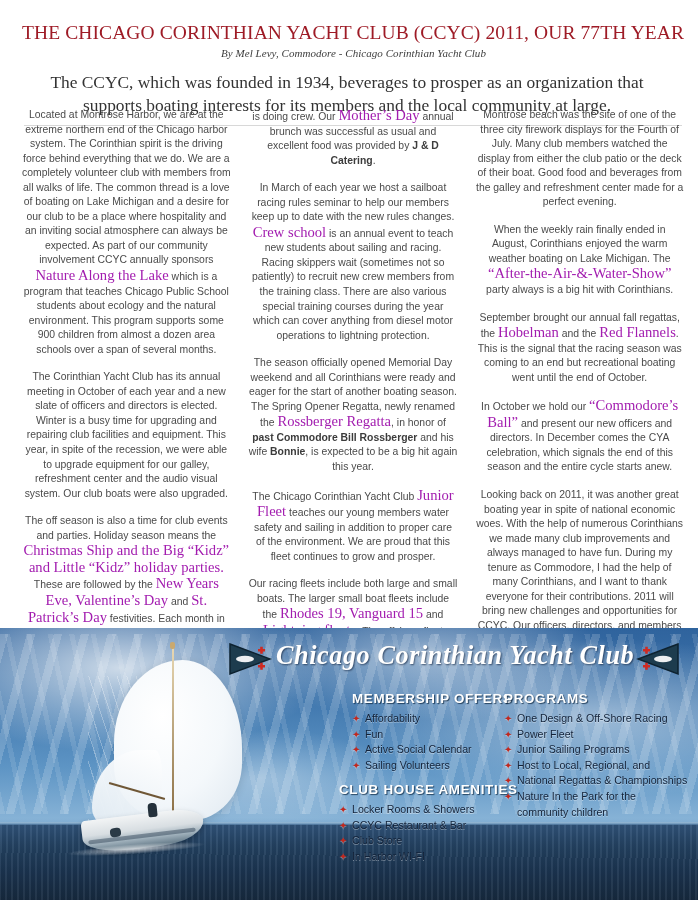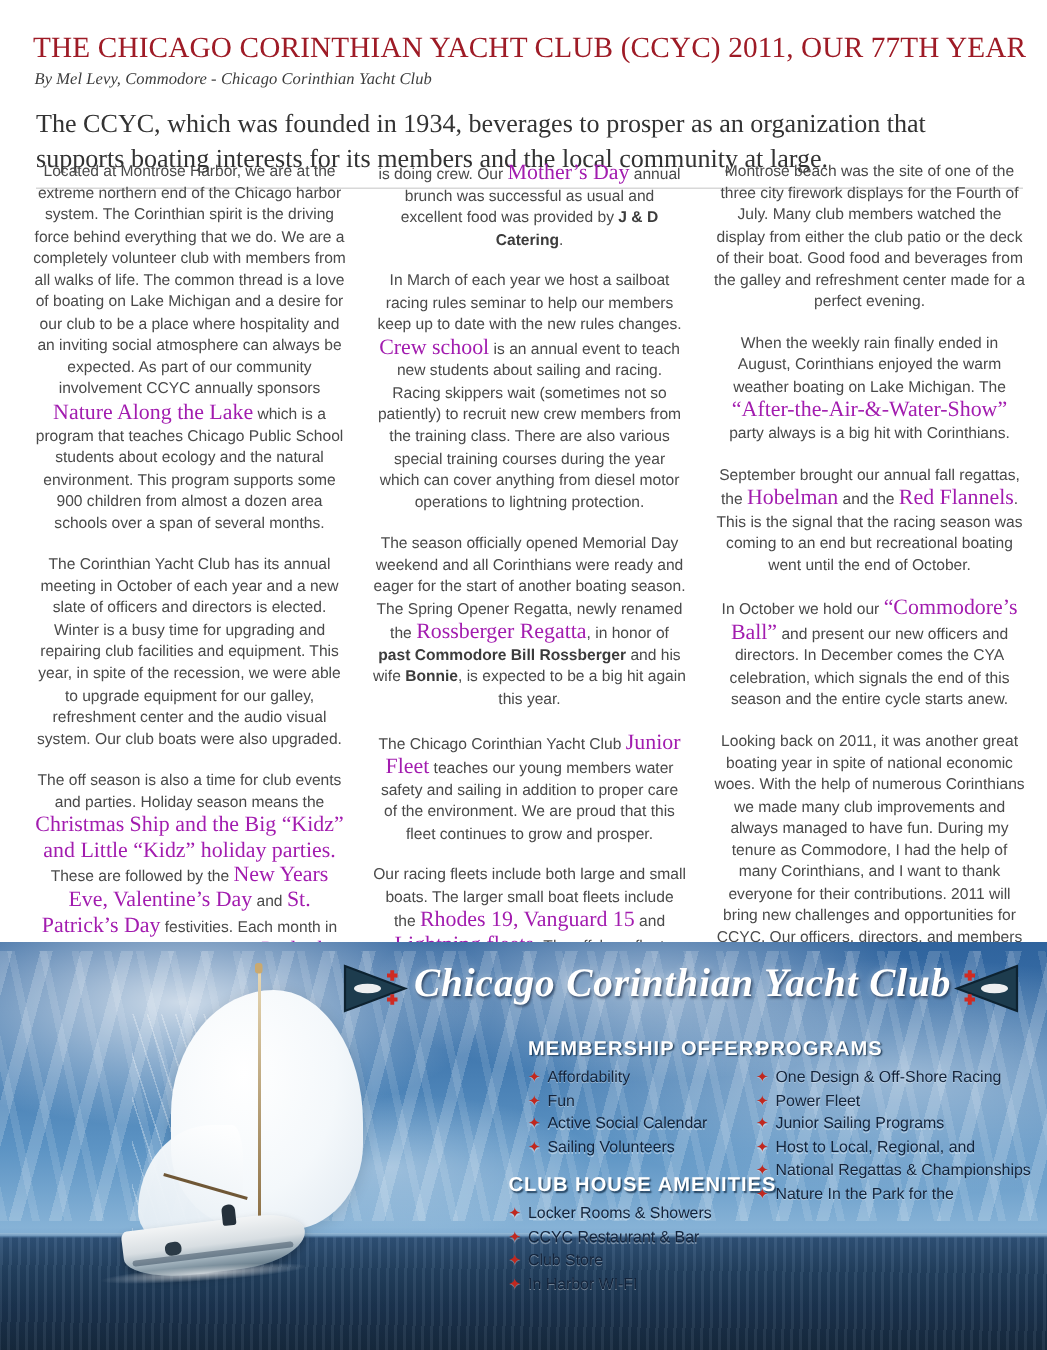--- a/index.html
+++ b/index.html
@@ -9,20 +9,21 @@
     font-family:"Liberation Sans", sans-serif;
     overflow:hidden;
     position:relative;
   }
   
   .article{
     position:absolute;left:0;top:0;width:698px;height:628px;
     background:#fff;
     box-sizing:border-box;
     padding:22px 14px 0 22px;
+    text-align:center;
   }
   .headline{
     font-family:"Liberation Serif", serif;
     font-size:19.5px;
     letter-spacing:.1px;
     color:#9e1b26;
     margin:0;
     white-space:nowrap;
     font-weight:400;
   }
@@ -310,14 +311,15 @@
 
 <div class="ad-abs block-programs">
   <div class="adhead">PROGRAMS</div>
   <ul class="adlist" id="list-programs">
       <li><span class="star">✦</span><span>One Design &amp; Off-Shore Racing</span></li>
       <li><span class="star">✦</span><span>Power Fleet</span></li>
       <li><span class="star">✦</span><span>Junior Sailing Programs</span></li>
       <li><span class="star">✦</span><span>Host to Local, Regional, and</span></li>
       <li><span class="star">✦</span><span>National Regattas &amp; Championships</span></li>
       <li><span class="star">✦</span><span>Nature In the Park for the</span></li>
+      <li class="cont">community children</li>
     </ul>
 </div>
 
 </body></html>

